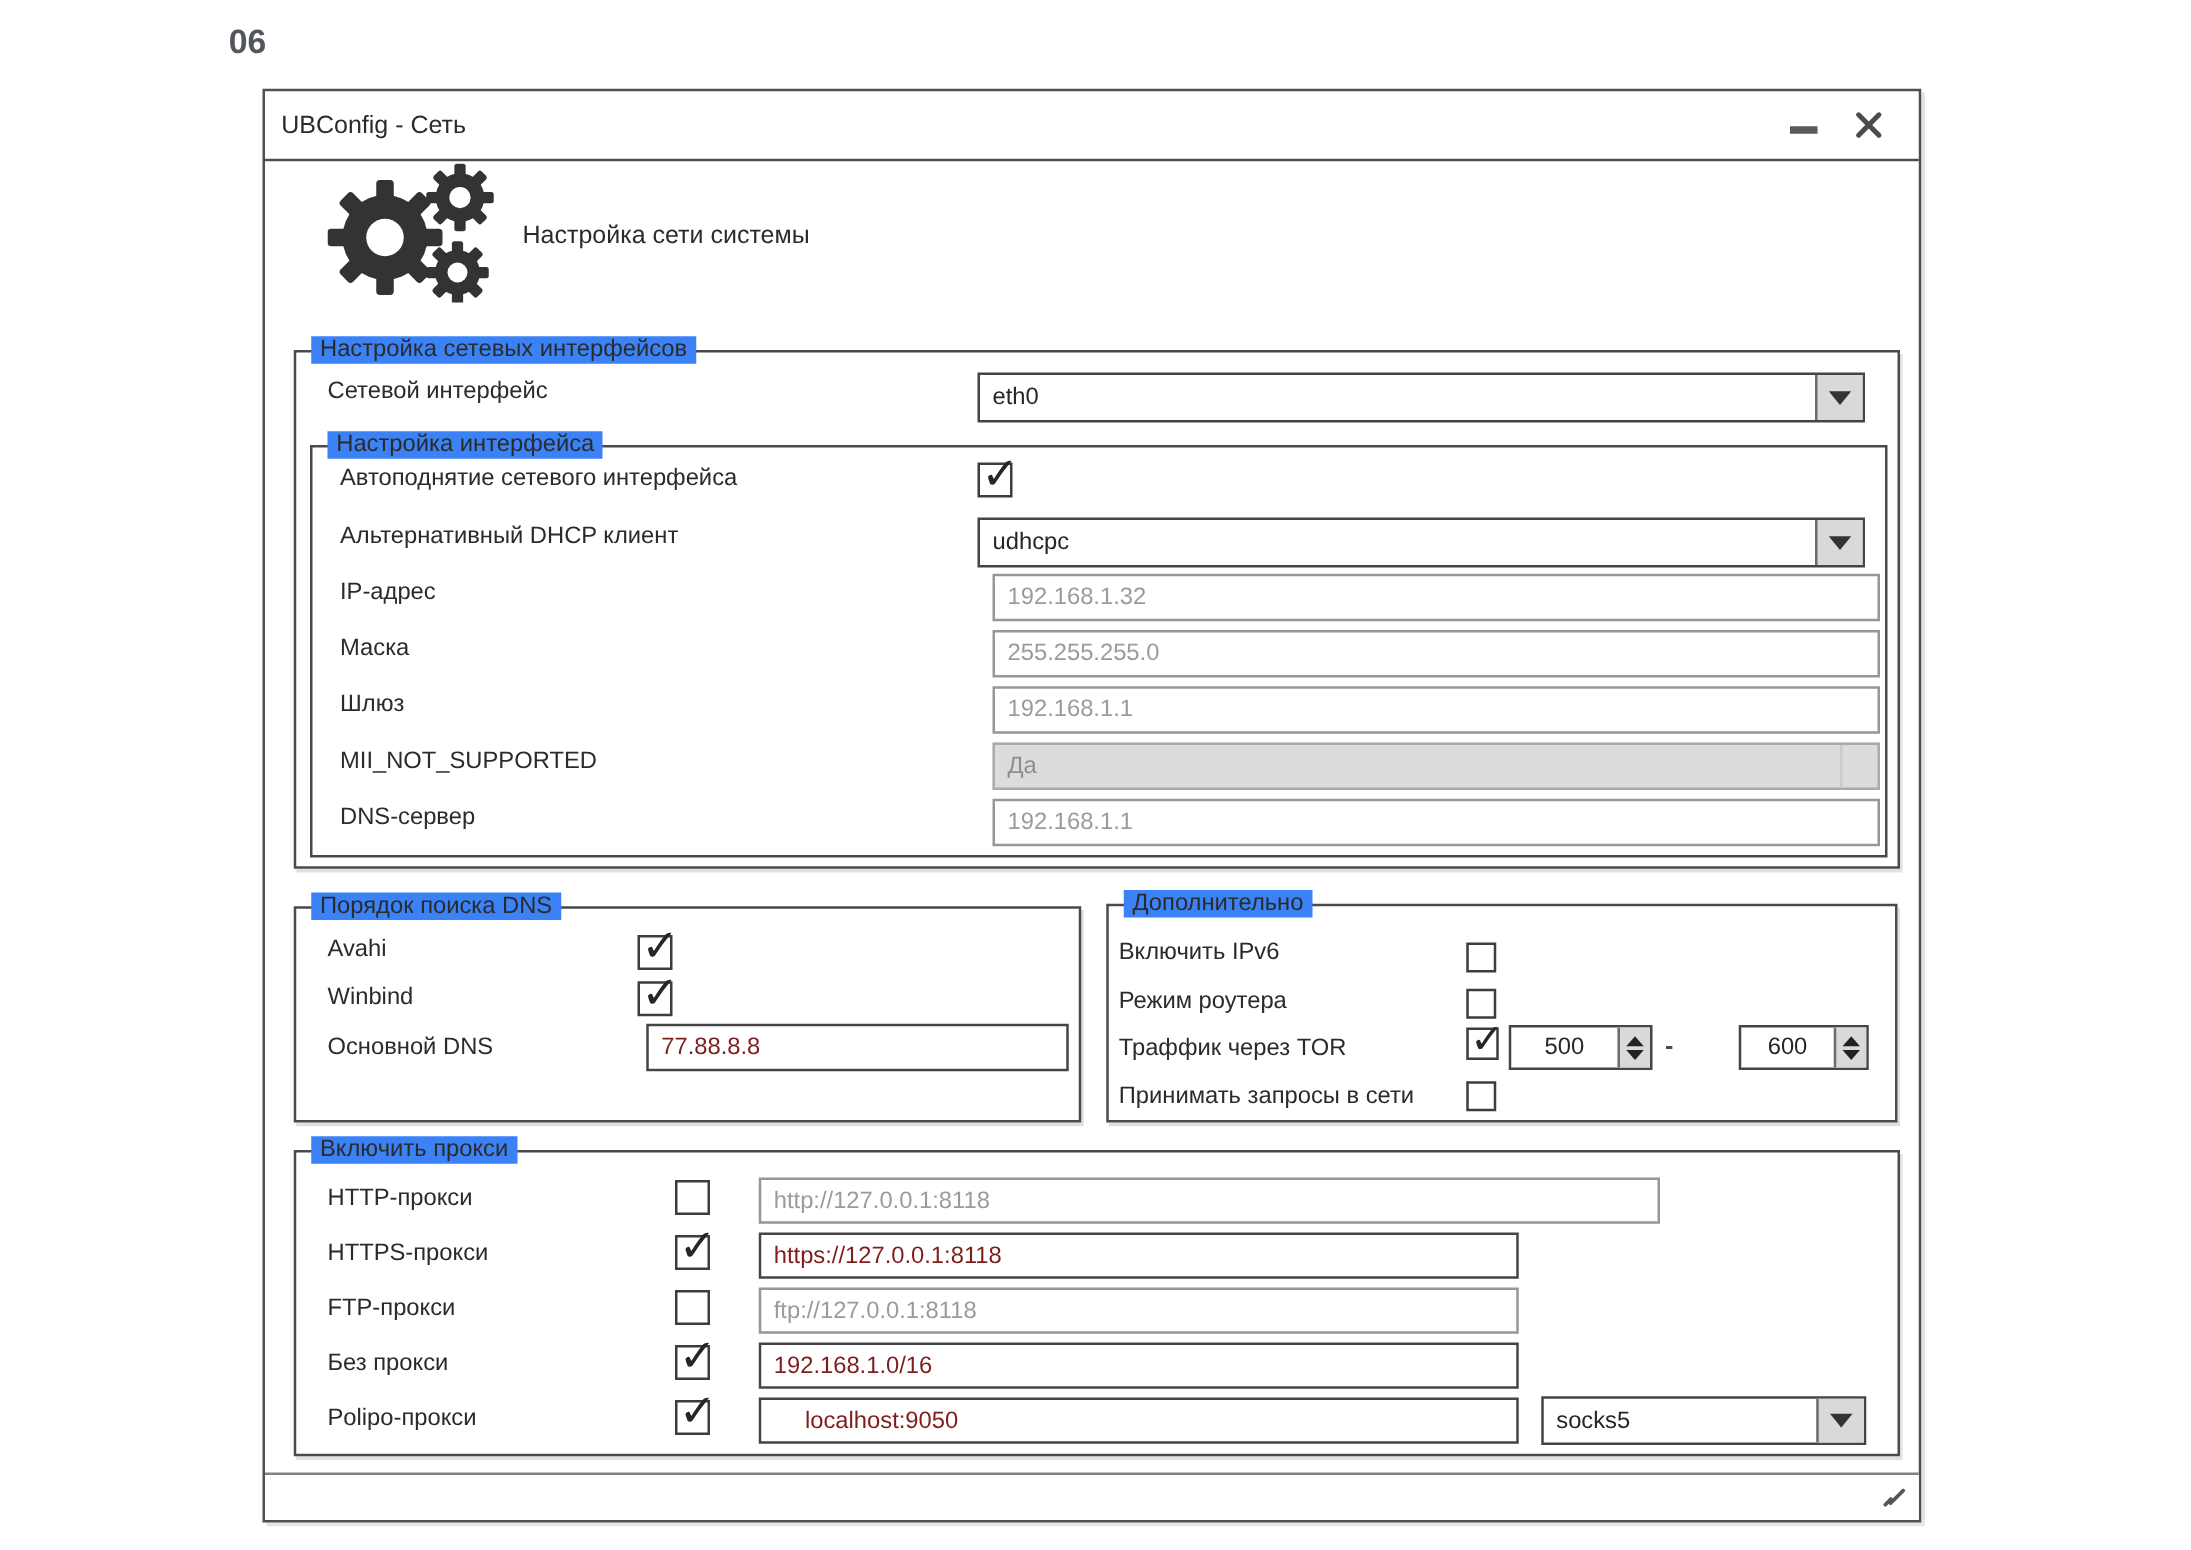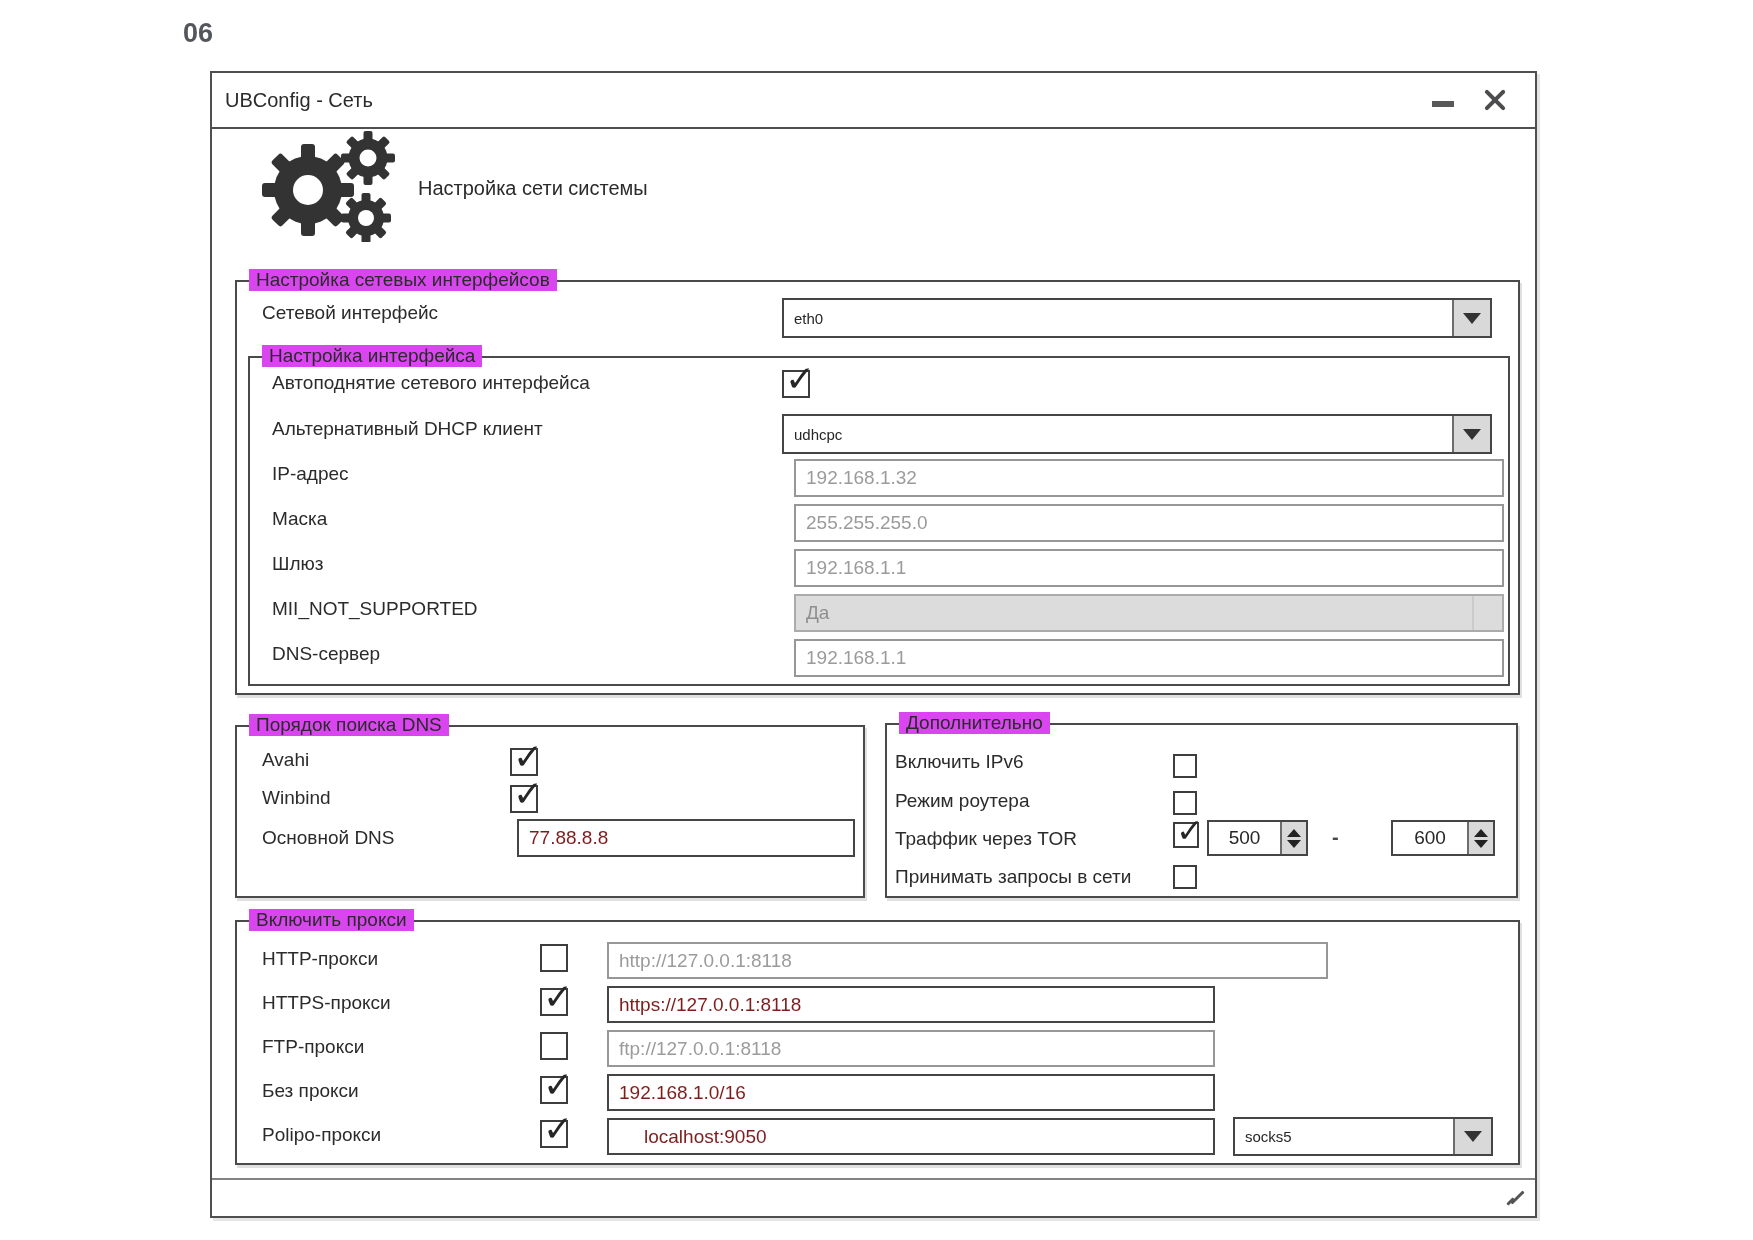--- a/index.html
+++ b/index.html
@@ -18,40 +18,40 @@
   .min-dash{width:22px;height:6px;background:#59595c;margin-bottom:6px;}
   .close-btn{position:relative;width:26px;height:26px;cursor:default;}
   .close-btn i{position:absolute;left:50%;top:50%;width:27px;height:4px;background:#4c4c4e;border-radius:2px;}
   .close-btn i:nth-child(1){transform:translate(-50%,-50%) rotate(45deg);}
   .close-btn i:nth-child(2){transform:translate(-50%,-50%) rotate(-45deg);}
 
   .hdr-icon{position:absolute;left:50px;top:57px;}
   .hdr-text{position:absolute;left:206px;top:104px;font-size:20px;}
 
   .group{position:absolute;border:2px solid #4a4a4a;background:#fff;box-shadow:2px 3px 0 rgba(0,0,0,0.12);}
-  .glabel{position:absolute;top:-13px;left:12px;background:#d946ef;padding:0 7px;font-size:19px;white-space:nowrap;text-align:right;}
+  .glabel{position:absolute;top:-13px;left:12px;background:#3b82f6;padding:0 7px;font-size:19px;white-space:nowrap;text-align:right;}
 
   .lbl{position:absolute;font-size:19px;white-space:nowrap;}
   .sep{position:absolute;font-size:20px;font-weight:bold;color:#4a4a4a;}
 
   .field{position:absolute;border:2px solid #979797;background:#fff;font-size:19px;color:#9b9b9b;
          padding:0 10px;display:flex;align-items:center;font-family:inherit;margin-left:12px;}
   input.field{outline:none;}
   .field.filled{border-color:#454545;color:#7f1d1d;}
   .field.disabled{background:#dcdcdc;border-color:#ababab;color:#8f8f8f;}
   .field.disabled::after{content:"";position:absolute;right:28px;top:0;bottom:0;border-left:2px solid #cbcbcb;}
 
   .cb{position:absolute;width:28px;height:28px;border:2px solid #3d3d3d;background:#fff;cursor:default;}
   .cb.md{width:26px;height:26px;}
   .cb.sm{width:24px;height:24px;}
   .cb.checked::after{content:"✓";position:absolute;left:1px;top:-14px;font-size:36px;font-weight:bold;color:#262626;}
   .cb.md.checked::after{font-size:33px;top:-13px;}
 
   .combo{position:absolute;border:2px solid #454545;background:#fff;display:flex;align-items:stretch;}
-  .cval{flex:1;display:flex;align-items:center;padding:0 10px;font-size:15px;color:#262626;white-space:nowrap;overflow:hidden;}
+  .cval{flex:1;display:flex;align-items:center;padding:0 10px;font-size:19px;color:#262626;white-space:nowrap;overflow:hidden;}
   .cbtn{width:38px;background:#d9d9d9;border-left:2px solid #6d6d6d;display:flex;align-items:center;justify-content:center;cursor:default;}
   .tri-down{width:0;height:0;border-left:9px solid transparent;border-right:9px solid transparent;border-top:11px solid #333;}
 
   .spin{position:absolute;border:2px solid #454545;display:flex;align-items:stretch;background:#fff;}
   .sval{flex:1;display:flex;align-items:center;justify-content:center;font-size:19px;color:#262626;}
   .sbtns{width:26px;background:#d9d9d9;border-left:2px solid #6d6d6d;display:flex;flex-direction:column;
          align-items:center;justify-content:center;gap:3px;cursor:default;}
   .tri-up-sm{width:0;height:0;border-left:7px solid transparent;border-right:7px solid transparent;border-bottom:8px solid #222;}
   .tri-down-sm{width:0;height:0;border-left:7px solid transparent;border-right:7px solid transparent;border-top:8px solid #222;}
 
@@ -189,21 +189,21 @@
       <span class="glabel">Дополнительно</span>
 
       <span class="lbl" style="left:8px;top:26px;">Включить IPv6</span>
       <span class="cb sm" style="left:286px;top:29px;"></span>
 
       <span class="lbl" style="left:8px;top:65px;">Режим роутера</span>
       <span class="cb sm" style="left:286px;top:66px;"></span>
 
       <span class="lbl" style="left:8px;top:103px;">Траффик через TOR</span>
       <span class="cb md checked" style="left:286px;top:97px;"></span>
-      <div class="spin" style="left:320px;top:95px;width:101px;height:36px;">
+      <div class="spin" style="left:320px;top:95px;width:115px;height:36px;">
         <span class="sval">500</span>
         <span class="sbtns">
           <i class="tri-up-sm"></i>
           <i class="tri-down-sm"></i>
         </span>
       </div>
       <span class="sep" style="left:445px;top:101px;">-</span>
       <div class="spin" style="left:504px;top:95px;width:104px;height:36px;">
         <span class="sval">600</span>
         <span class="sbtns">

